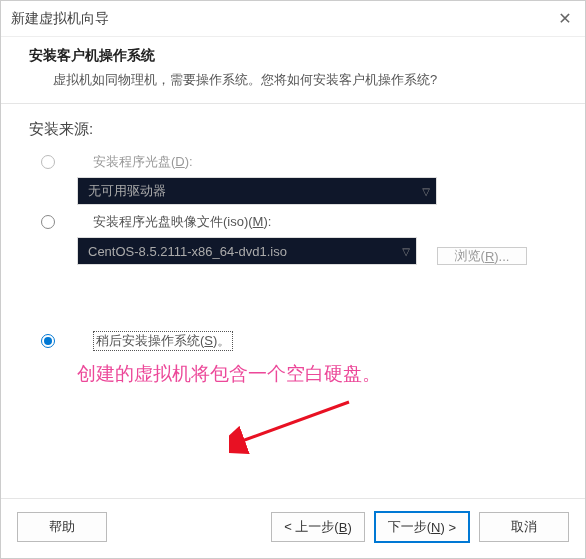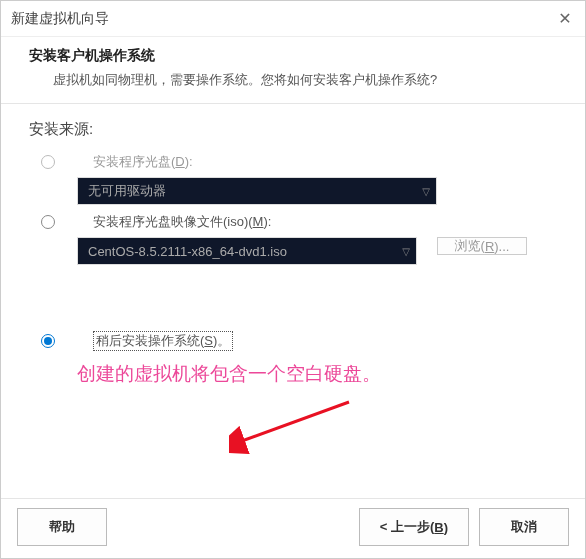--- a/index.html
+++ b/index.html
@@ -20,30 +20,30 @@
 .radio-row.disabled .radio-outer { border-color: #bbb; }
 .radio-row.selected .radio-outer { border-color: #0078d4; }
 .radio-inner { width: 8px; height: 8px; border-radius: 50%; background: #0078d4; display: none; }
 .radio-row.selected .radio-inner { display: block; }
 .radio-row.selected .lbl { border: 1px dotted #555; padding: 0 2px; }
 .u { text-decoration: underline; }
 .combo { margin: 6px 0 0 36px; width: 360px; height: 28px; border: 1px solid #ccc; display: flex; align-items: center; padding: 0 6px 0 10px; font-size: 13px; color: #777; background: #fdfdfd; }
 .combo.disabled { color: #aaa; border-color: #ddd; background: #0f172a; }
 .combo .val { flex: 1; }
 .chev { font-size: 10px; color: #888; }
-.iso-row { display: flex; align-items: flex-start; margin: 6px 0 0 36px; gap: 20px; }
+.iso-row { display: flex; align-items: flex-end; margin: 6px 0 0 36px; gap: 20px; }
 .iso-row .combo { margin: 0; width: 340px; }
 .browse-btn { width: 90px; height: 18px; border: 1px solid #ccc; background: #fdfdfd; font-size: 13px; color: #999; display: flex; align-items: center; justify-content: center; }
 .subtext { font-size: 19px; color: #ec4899; margin: 10px 0 0 36px; }
 .opt2 { }
 .opt3 { margin-top: 66px; }
 .arrow-svg { position: absolute; left: 228px; top: 290px; pointer-events: none; }
 .footer { height: 56px; display: flex; align-items: center; padding: 0 16px; gap: 10px; }
 .spacer { flex: 1; }
-.btn { height: 38px; min-width: 90px; padding: 0 20px; border: 1px solid #bbb; background: #fdfdfd; font-size: 13px; color: #333; display: flex; align-items: center; justify-content: center; cursor: pointer; font-weight: bold; }
+.btn { height: 30px; min-width: 90px; padding: 0 12px; border: 1px solid #bbb; background: #fdfdfd; font-size: 13px; color: #333; display: flex; align-items: center; justify-content: center; cursor: pointer; }
 .btn.primary { border-color: #0078d4; box-shadow: 0 0 0 1px #0078d4; }
 .edge { position: absolute; right: -6px; top: 110px; width: 6px; height: 30px; background: #ddd; border: 1px solid #ccc; }
 </style>
 </head>
 <body>
 
 <div class="window">
   <div class="titlebar">
     <span class="title">新建虚拟机向导</span>
     <span class="close-x">✕</span>
@@ -107,18 +107,23 @@
   </div>
 
   <div class="footer">
     <div class="btn">帮助</div>
     <div class="spacer"></div>
     <div class="btn">
         <span>&lt; 上一步(</span>
         <span class="u">B</span>
         <span>)</span>
       </div>
+    <div class="btn primary">
+        <span>下一步(</span>
+        <span class="u">N</span>
+        <span>) &gt;</span>
+      </div>
     <div class="btn">取消</div>
   </div>
 
   <div class="edge"></div>
 
 </div>
 
 </body></html>

